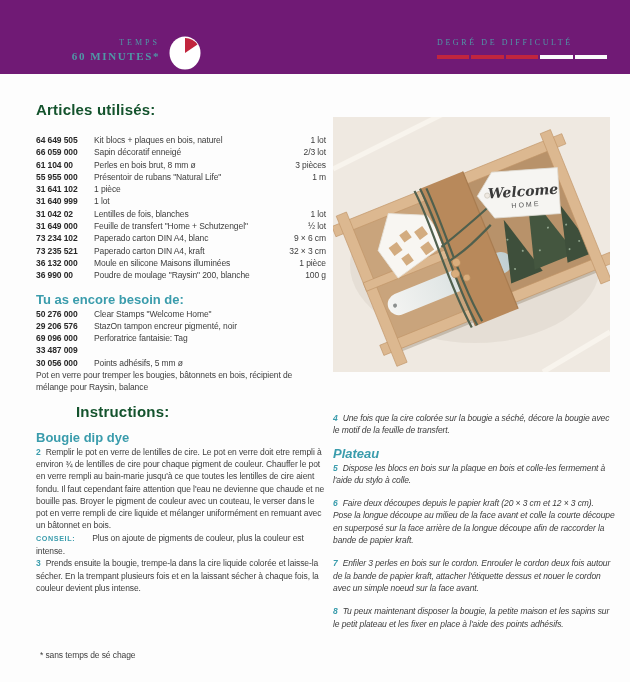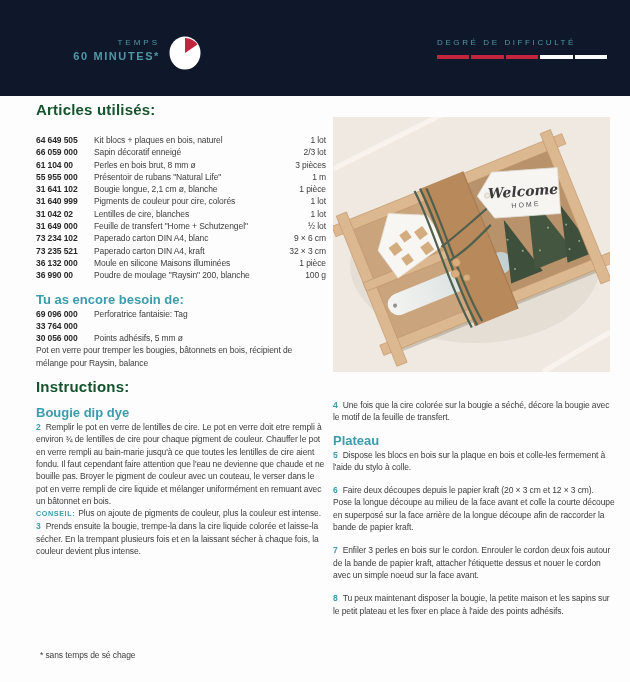--- a/index.html
+++ b/index.html
@@ -1,48 +1,48 @@
 <!DOCTYPE html>
 <html><head>
 <meta charset="utf-8">
 <style>
   html,body{margin:0;padding:0;background:#ffffff;}
   .page{position:relative;width:630px;height:682px;background:#fdfdfd;overflow:hidden;
         font-family:"Liberation Sans",sans-serif;color:#3d3d3d;}
   
-  .header{position:absolute;top:0;left:0;width:630px;height:96px;background:#0f172a;}
+  .header{position:absolute;top:0;left:0;width:630px;height:74px;background:#701a75;font-family:Liberation Serif, serif;}
   .time-block{position:absolute;top:38px;left:60px;width:100px;text-align:right;color:#4f98a6;}
   .time-label{font-size:8px;letter-spacing:3px;}
   .time-value{font-size:11px;font-weight:bold;letter-spacing:1.6px;margin-top:3px;}
   .clock{position:absolute;top:36px;left:169px;width:32px;height:34px;}
   .diff-block{position:absolute;top:38px;left:437px;width:170px;}
   .diff-label{font-size:8px;letter-spacing:2.6px;color:#4f98a6;white-space:nowrap;}
   .diff-bars{margin-top:8px;display:flex;gap:2px;}
   .diff-seg{display:block;width:32.4px;height:4px;background:#fbfcfc;}
   .diff-seg.filled{background:#c1253e;}
   
   .col-left{position:absolute;top:102px;left:36px;width:290px;}
   .h1{color:#14532d;font-size:15px;line-height:16px;font-weight:bold;letter-spacing:.2px;margin:0 0 16px 0;}
-  .h1.instructions{margin-top:10px;margin-bottom:12px;}
+  .h1.instructions{margin-top:10px;margin-bottom:12px;margin-left:40px;}
   .h2{color:#3a9cac;font-size:13px;line-height:12px;font-weight:bold;margin:0 0 2px 0;}
   .rows{display:block;}
   .row{display:flex;font-size:8.5px;line-height:12.3px;letter-spacing:-.1px;}
   .ref{width:58px;flex:0 0 58px;font-weight:bold;color:#282828;}
   .desc{flex:1;}
   .qty{flex:0 0 auto;text-align:right;white-space:nowrap;}
   .also-title{margin-top:12px;}
   .note,.body-p{font-size:8.5px;line-height:12.3px;letter-spacing:-.1px;margin:0;}
   .step{font-size:8.5px;line-height:12.3px;letter-spacing:-.1px;margin:0 0 11px 0;}
   .step-num{color:#3a9cac;font-weight:bold;padding-right:5px;}
-  .tip-label{color:#3a9cac;font-weight:bold;font-size:7.2px;letter-spacing:.6px;padding-right:3px;}
+  .tip-label{color:#3a9cac;font-weight:bold;font-size:7.2px;letter-spacing:.6px;padding-right:17px;}
   .tip{margin-bottom:0;}
   .footnote{position:absolute;top:650px;left:40px;font-size:8.5px;color:#3d3d3d;letter-spacing:-.1px;}
   
   .photo{position:absolute;top:117px;left:333px;width:277px;height:255px;}
-  .col-right{position:absolute;top:399px;left:333px;width:282px;}
+  .col-right{position:absolute;top:412px;left:333px;width:282px;font-style:italic;}
   .tag-script{font-family:"DejaVu Serif",serif;font-style:italic;font-weight:bold;}
   .tag-caps{font-family:"Liberation Sans",sans-serif;letter-spacing:2px;}
 </style>
 </head>
 <body>
 
 <div class="page">
 
   <div class="header">
     <div class="time-block">
@@ -90,33 +90,31 @@
         </div>
 
         <div class="row">
           <span class="ref">55 955 000</span>
           <span class="desc">Présentoir de rubans "Natural Life"</span>
           <span class="qty">1 m</span>
         </div>
 
         <div class="row">
           <span class="ref">31 641 102</span>
-          <span class="desc">Bougie longue, 2,1 cm ø, blanche</span>
           <span class="qty">1 pièce</span>
         </div>
 
         <div class="row">
           <span class="ref">31 640 999</span>
-          <span class="desc">Pigments de couleur pour cire, colorés</span>
           <span class="qty">1 lot</span>
         </div>
 
         <div class="row">
           <span class="ref">31 042 02</span>
-          <span class="desc">Lentilles de cire, blanches</span>
+          <span class="desc">Lentilles de fois, blanches</span>
           <span class="qty">1 lot</span>
         </div>
 
         <div class="row">
           <span class="ref">31 649 000</span>
           <span class="desc">Feuille de transfert "Home + Schutzengel"</span>
           <span class="qty">½ lot</span>
         </div>
 
         <div class="row">
@@ -141,29 +139,37 @@
           <span class="ref">36 990 00</span>
           <span class="desc">Poudre de moulage "Raysin" 200, blanche</span>
           <span class="qty">100 g</span>
         </div>
       </div>
 
     <div class="h2 also-title">Tu as encore besoin de:</div>
 
     <div class="rows">
 
-
+        <div class="row">
+          <span class="ref">50 276 000</span>
+          <span class="desc">Clear Stamps "Welcome Home"</span>
+        </div>
+
+        <div class="row">
+          <span class="ref">29 206 576</span>
+          <span class="desc">StazOn tampon encreur pigmenté, noir</span>
+        </div>
 
         <div class="row">
           <span class="ref">69 096 000</span>
           <span class="desc">Perforatrice fantaisie: Tag</span>
         </div>
 
         <div class="row">
-          <span class="ref">33 764 000</span>
+          <span class="ref">33 487 009</span>
         </div>
 
         <div class="row">
           <span class="ref">30 056 000</span>
           <span class="desc">Points adhésifs, 5 mm ø</span>
         </div>
       </div>
 
     <p class="note">Pot en verre pour tremper les bougies, bâtonnets en bois, récipient de mélange pour Raysin, balance</p>
 

